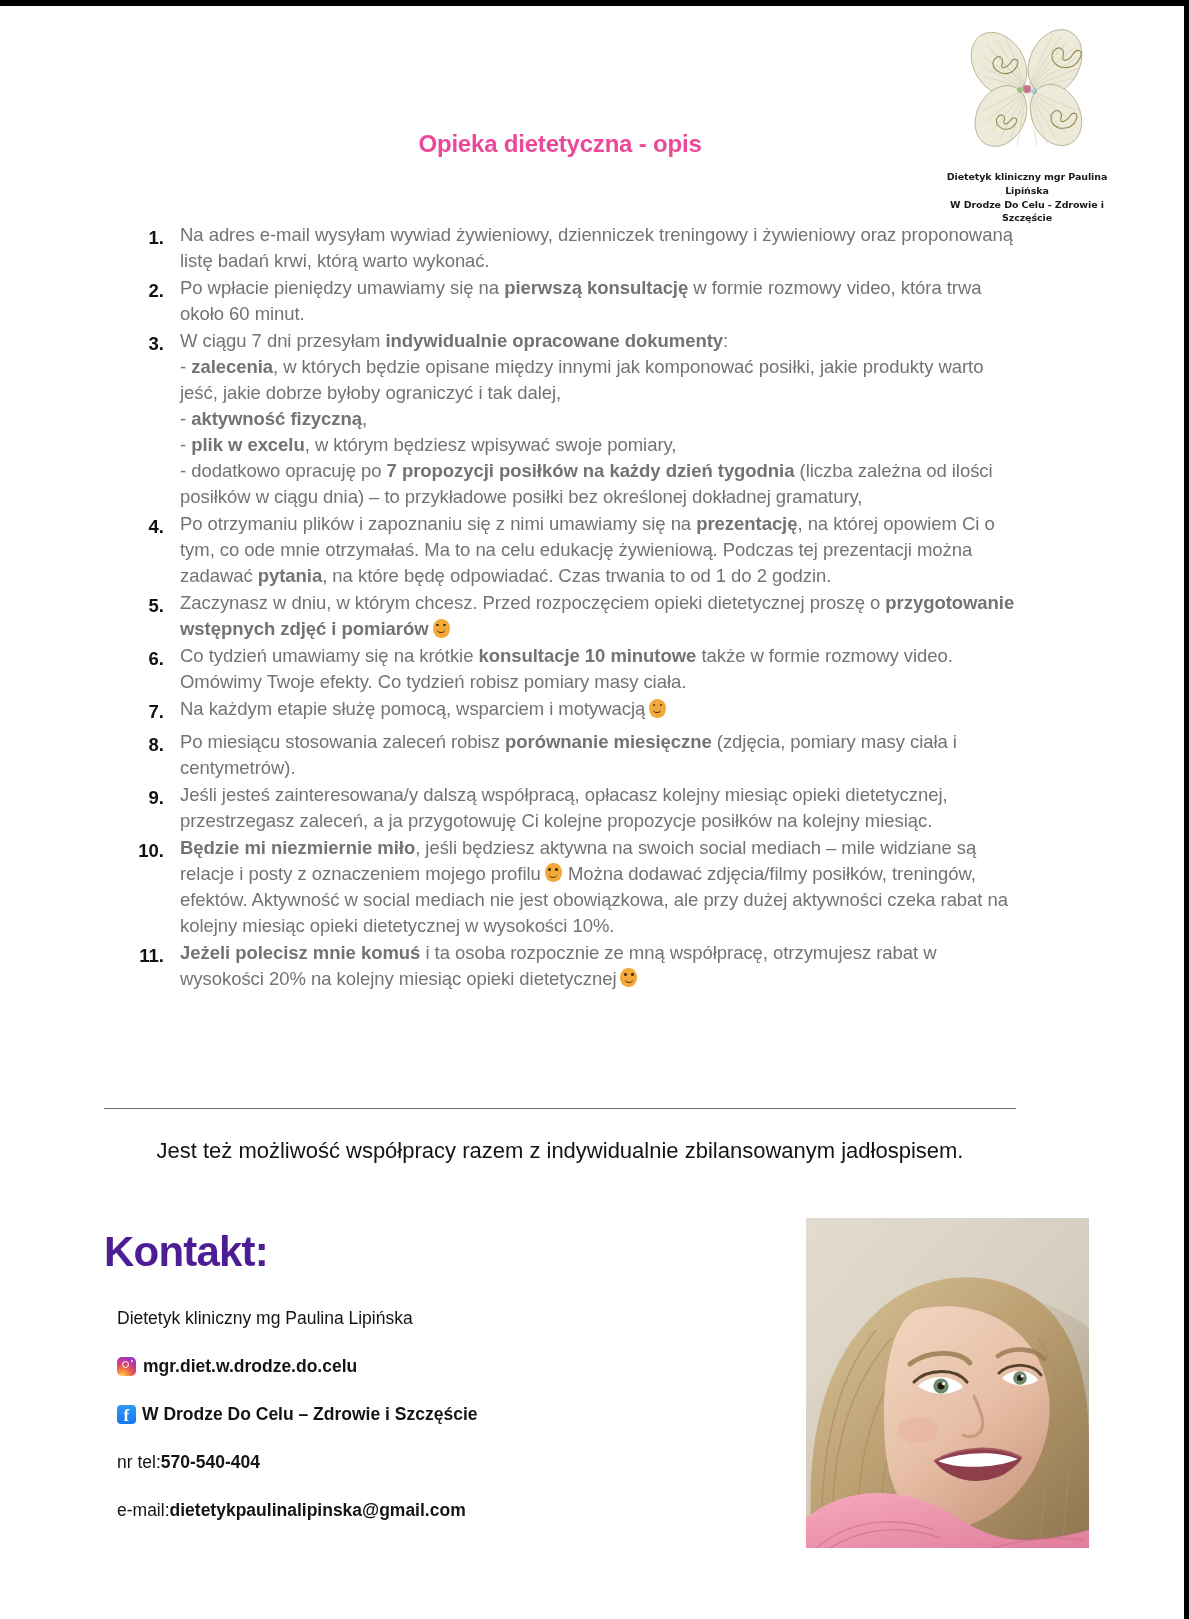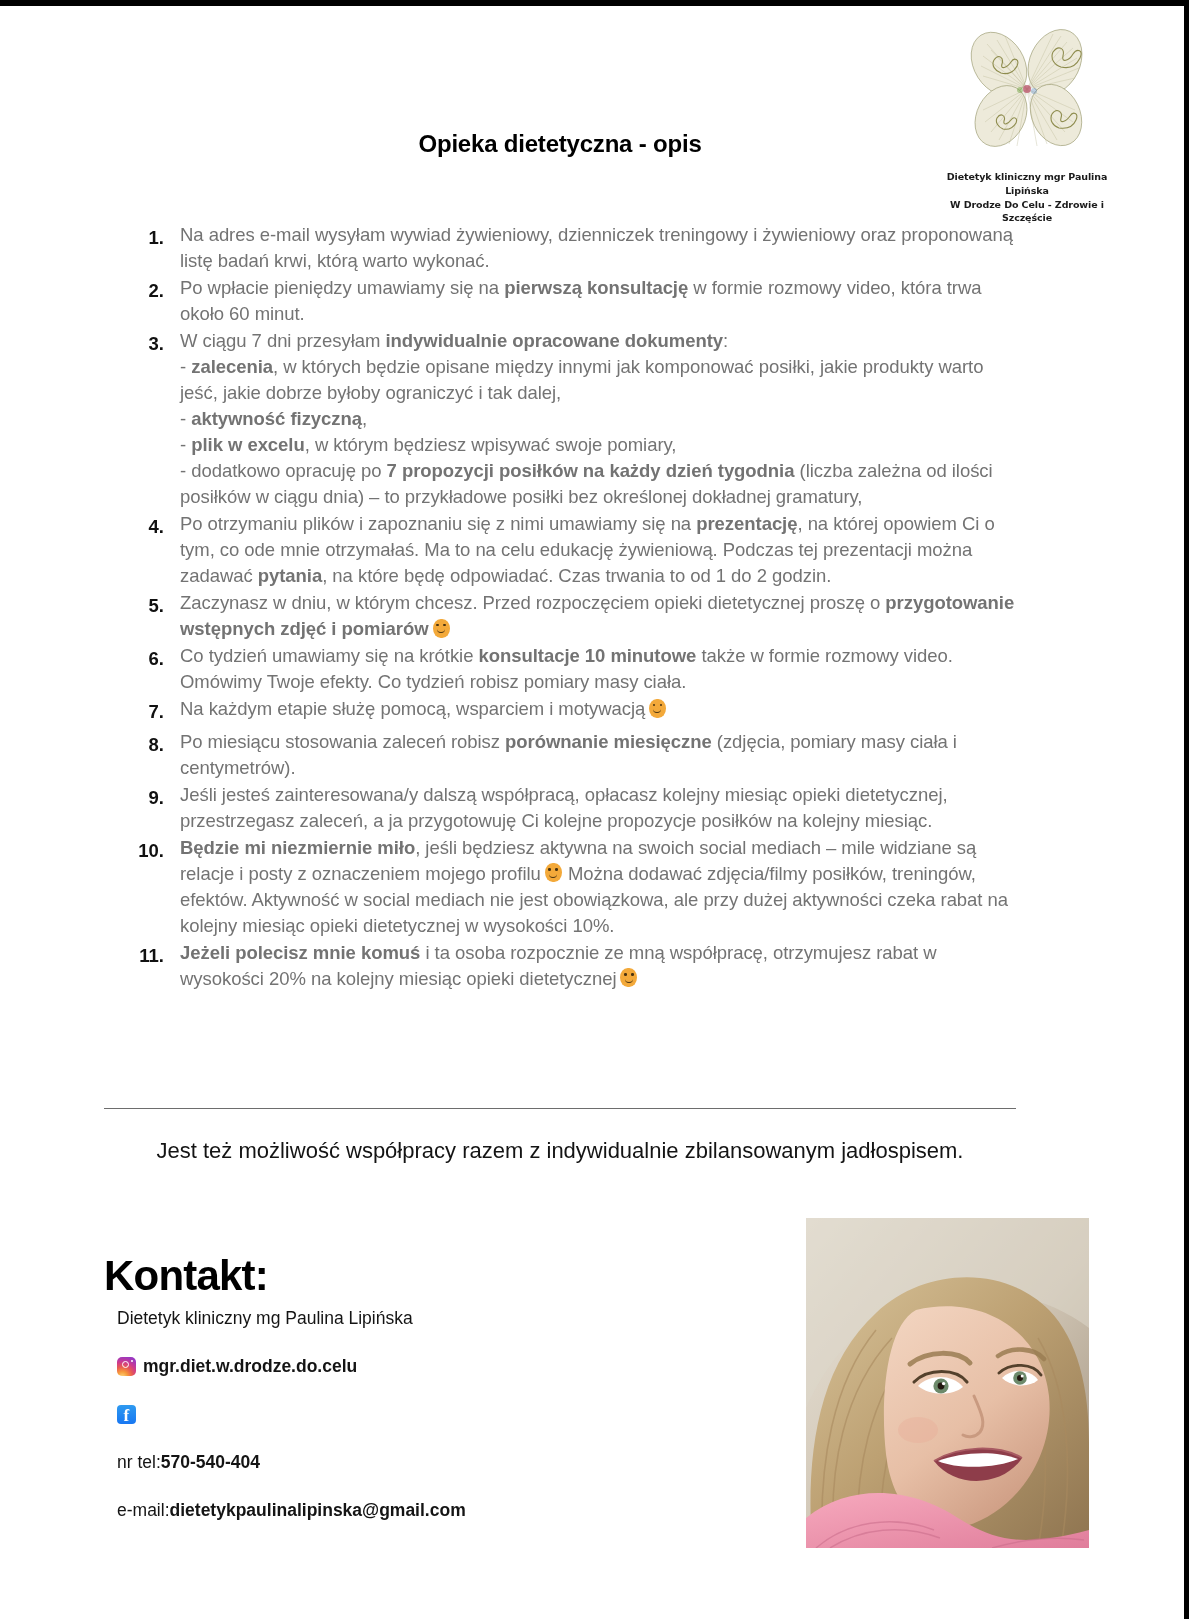--- a/index.html
+++ b/index.html
@@ -62,21 +62,21 @@
   
   .doc-title {
     position: absolute;
     top: 130px;
     left: 0;
     width: 1120px;
     text-align: center;
     font-size: 24px;
     font-weight: bold;
     letter-spacing: -0.2px;
-    color: #000000;
+    color: #ec4899;
   }
 
   
   .list {
     position: absolute;
     top: 222px;
     left: 134px;
     width: 886px;
   }
   .item {
@@ -153,22 +153,21 @@
   }
 
   
   .kontakt-head {
     position: absolute;
     top: 1228px;
     left: 104px;
     font-size: 42px;
     font-weight: bold;
     letter-spacing: -0.8px;
-    color: #000000;
-    margin-top: 24px;
+    color: #4c1d95;
   }
   .contact-lines {
     position: absolute;
     top: 1305px;
     left: 117px;
     width: 640px;
   }
   .cline {
     display: flex;
     align-items: center;
@@ -341,20 +340,21 @@
 
     <div class="cline">
       <span class="ig-icon"></span>
       <b>mgr.diet.w.drodze.do.celu</b>
     </div>
 
     <div class="cline">
       <span class="fb-icon">
           <span>f</span>
         </span>
+      <b>W Drodze Do Celu – Zdrowie i Szczęście</b>
     </div>
 
     <div class="cline">
       <span>nr tel: </span>
       <b>570-540-404</b>
     </div>
 
     <div class="cline">
       <span>e-mail: </span>
       <b>dietetykpaulinalipinska@gmail.com</b>

